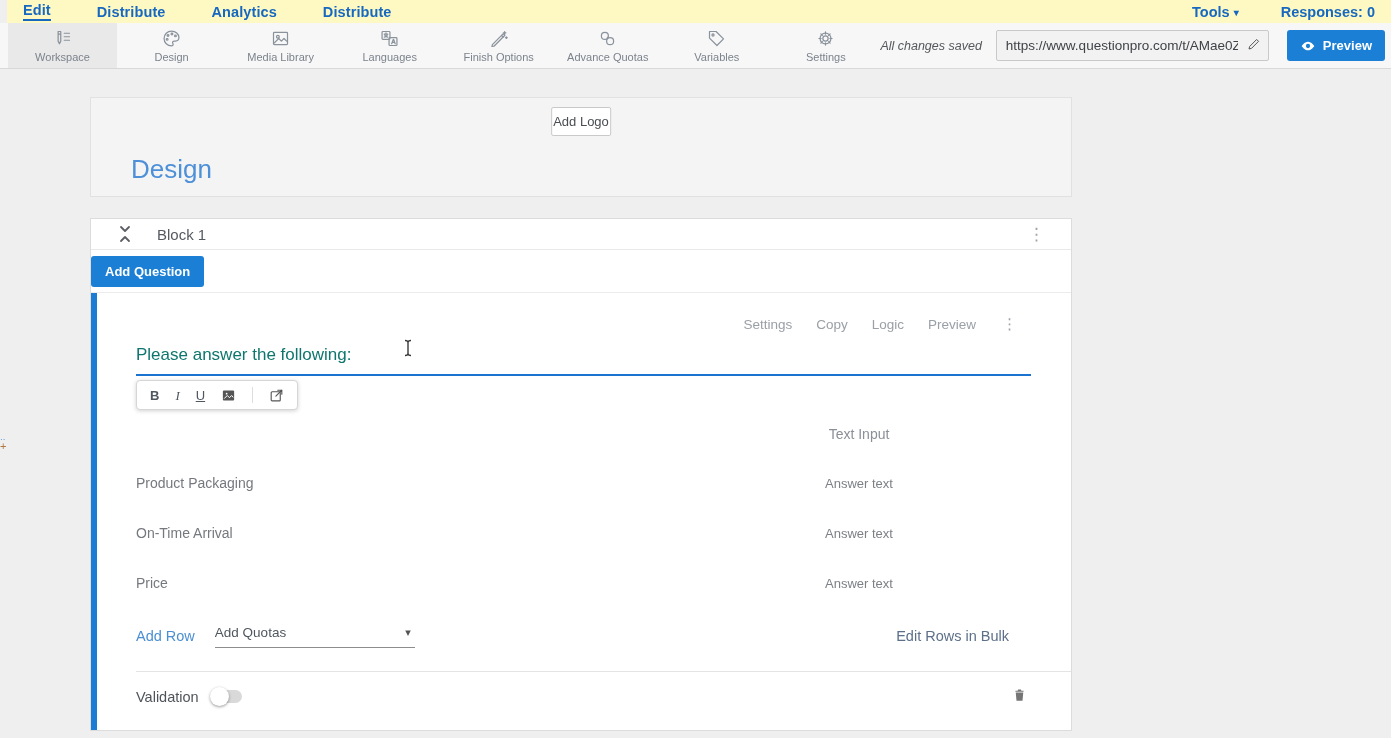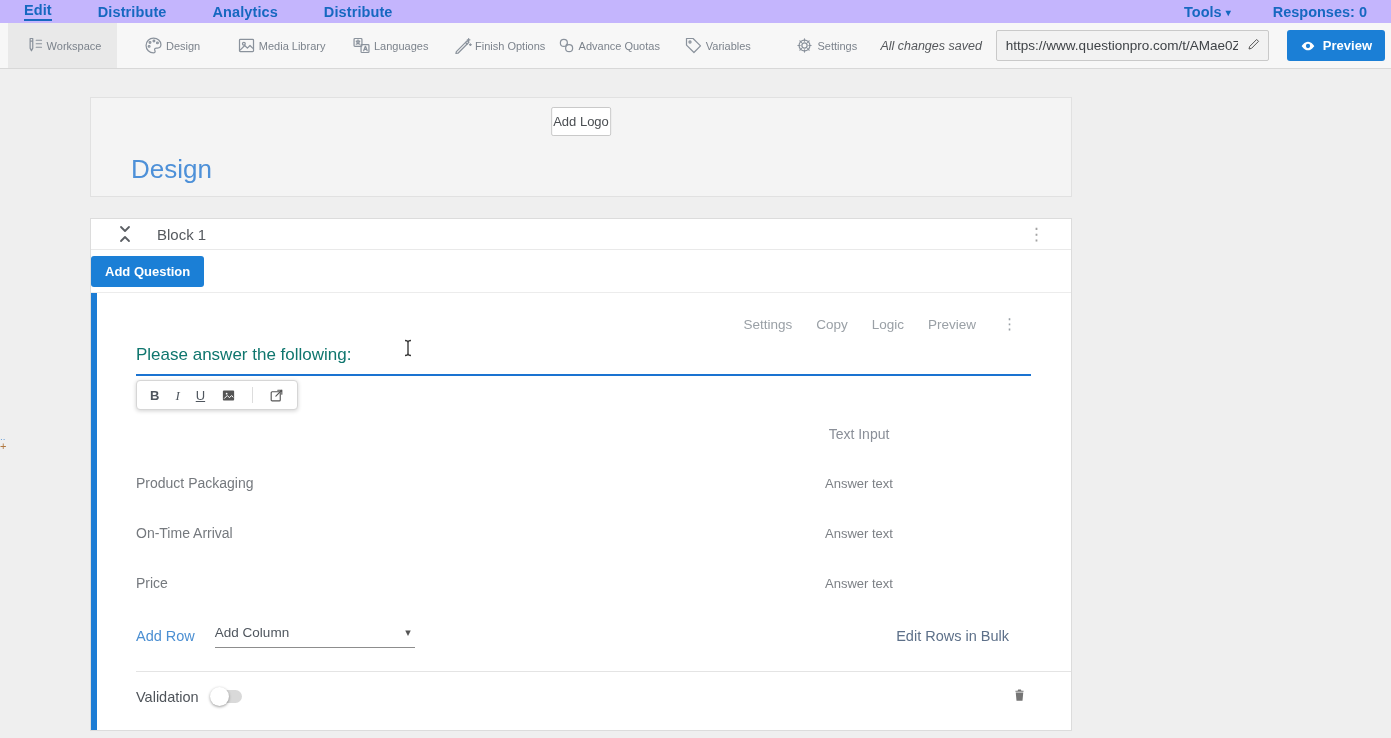--- a/index.html
+++ b/index.html
@@ -1,32 +1,32 @@
 <!DOCTYPE html>
 <html><head>
 <meta charset="utf-8">
 <style>
   * { margin:0; padding:0; box-sizing:border-box; }
   html,body { width:1391px; height:738px; overflow:hidden; }
   body { font-family:"Liberation Sans", sans-serif; background:#efefef; }
   .screen { position:relative; width:1391px; height:738px; }
 
   
-  .topnav { position:absolute; top:0; left:0; right:0; height:23px; background:#c4b5fd;
-            display:flex; align-items:center; padding:0 24px; }
+  .topnav { position:absolute; top:0; left:7px; right:0; height:23px; background:#fef9c3;
+            display:flex; align-items:center; padding:0 16px; }
   .nav-item { color:#1668c0; font-size:14.5px; font-weight:700; margin-right:46px; cursor:pointer; letter-spacing:.1px; }
   .nav-item.active { border-bottom:2px solid #1668c0; padding-bottom:1px; }
   .nav-spacer { flex:1; }
   .nav-right { color:#1668c0; font-size:14.5px; font-weight:700; margin-left:42px; cursor:pointer; white-space:nowrap; }
   .caret { font-size:10px; vertical-align:1px; }
 
   
   .toolbar { position:absolute; top:23px; left:0; right:0; height:46px; background:#f7f7f7;
              border-bottom:1px solid #d8d8d8; display:flex; align-items:stretch; padding-left:8px; }
-  .tb-tab { width:114px; display:flex; flex-direction:row; align-items:center; justify-content:center;
+  .tb-tab { width:114px; display:flex; flex-direction:column; align-items:center; justify-content:center;
             gap:2px; cursor:pointer; }
   .tb-tab.active { background:#e9e9e9; }
   .tb-tab svg { width:21px; height:21px; stroke:#8a929c; fill:none; stroke-width:1.4; stroke-linecap:round; stroke-linejoin:round; }
   .tb-label { font-size:11px; color:#7c838c; white-space:nowrap; }
   .tb-right { margin-left:auto; display:flex; align-items:center; padding-right:6px; }
   .save-status { font-style:italic; font-size:12.5px; color:#55585c; margin-right:14px; white-space:nowrap; }
   .url-wrap { position:relative; width:273px; height:31px; margin-right:18px; }
   .url-input { width:100%; height:100%; border:1px solid #c9c9c9; background:#f2f2f2; border-radius:2px;
                font-family:"Liberation Sans",sans-serif; font-size:13.5px; color:#3f4347; padding:0 30px 0 9px; }
   .url-pencil { position:absolute; right:7px; top:6px; width:16px; height:16px; cursor:pointer; }
@@ -293,21 +293,21 @@
             </div>
             <div class="grid-row q-row">
               <span class="row-label">Price</span>
               <span class="right-cell answer-text">Answer text</span>
             </div>
           </div>
 
           <div class="add-row-bar">
             <span class="add-row-link">Add Row</span>
             <span class="add-col-select">
-              <span class="add-col-label">Add Column</span>
+              <span class="add-col-label">Add Quotas</span>
               <span class="add-col-arrow">▾</span>
             </span>
             <span class="edit-rows-link">Edit Rows in Bulk</span>
           </div>
 
           <div class="q-footer">
             <span class="validation-label">Validation</span>
             <span class="toggle">
                 <span class="toggle-knob"></span>
               </span>

